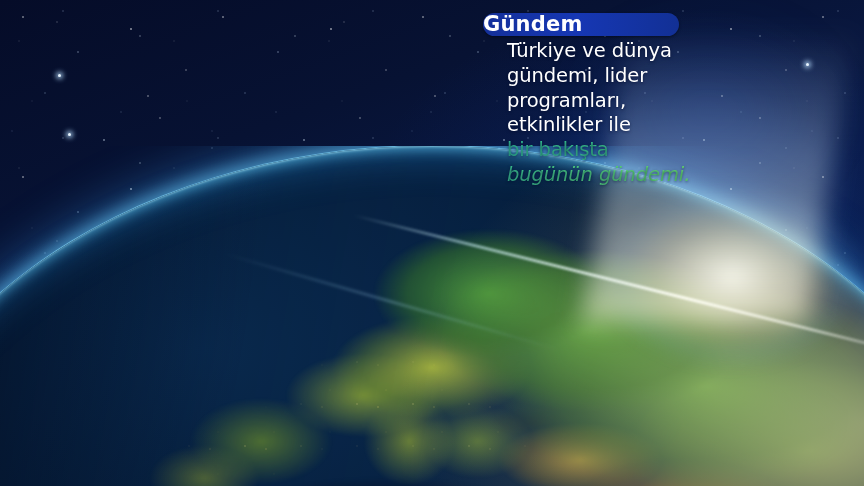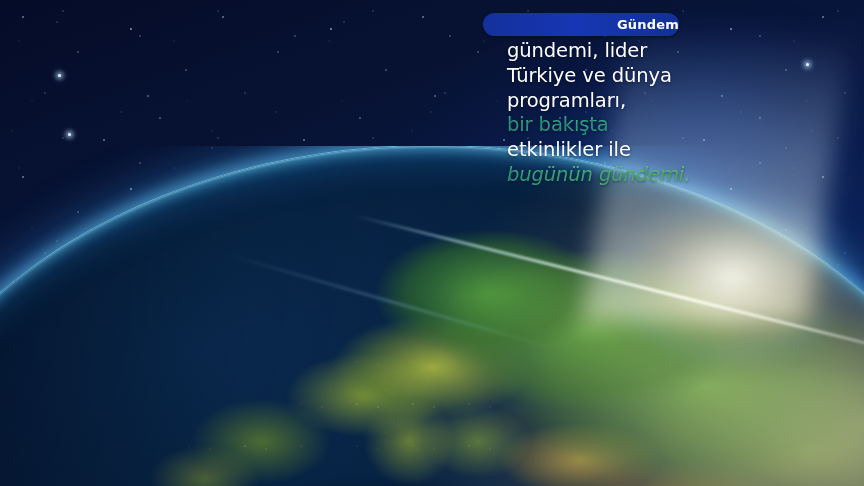--- a/index.html
+++ b/index.html
@@ -286,24 +286,24 @@
     width: 230px;
   }
 
   .badge {
     display: block;
     width: 196px;
     height: 23px;
     border-radius: 12px;
     background: linear-gradient(to right, #14309a 0%, #1637b4 48%, #123095 100%);
     box-shadow: 0 1px 3px rgba(0,0,0,0.45);
-    text-align: right;
+    text-align: left;
     line-height: 23px;
     color: #ffffff;
-    font-size: 13px;
+    font-size: 21px;
     font-weight: bold;
     letter-spacing: 0.2px;
     font-family: "DejaVu Sans", sans-serif;
   }
 
   .headline {
     margin: 3px 0 0 24px;
     font-size: 19.5px;
     line-height: 24.8px;
     font-weight: 400;
@@ -359,23 +359,23 @@
   <div class="sunburst"></div>
   <div class="sunray"></div>
   <div class="streak"></div>
   <div class="streak2"></div>
 
   <div class="panel">
 
     <div class="badge">Gündem</div>
 
     <div class="headline">
+      <span class="ln">Türkiye ve dünya</span>
       <span class="ln">gündemi, lider</span>
-      <span class="ln">Türkiye ve dünya</span>
       <span class="ln">programları,</span>
+      <span class="ln">etkinlikler ile</span>
       <span class="ln accent-1">bir bakışta</span>
-      <span class="ln">etkinlikler ile</span>
       <span class="ln accent-2">bugünün gündemi.</span>
     </div>
 
   </div>
 
 </div>
 
 </body></html>

